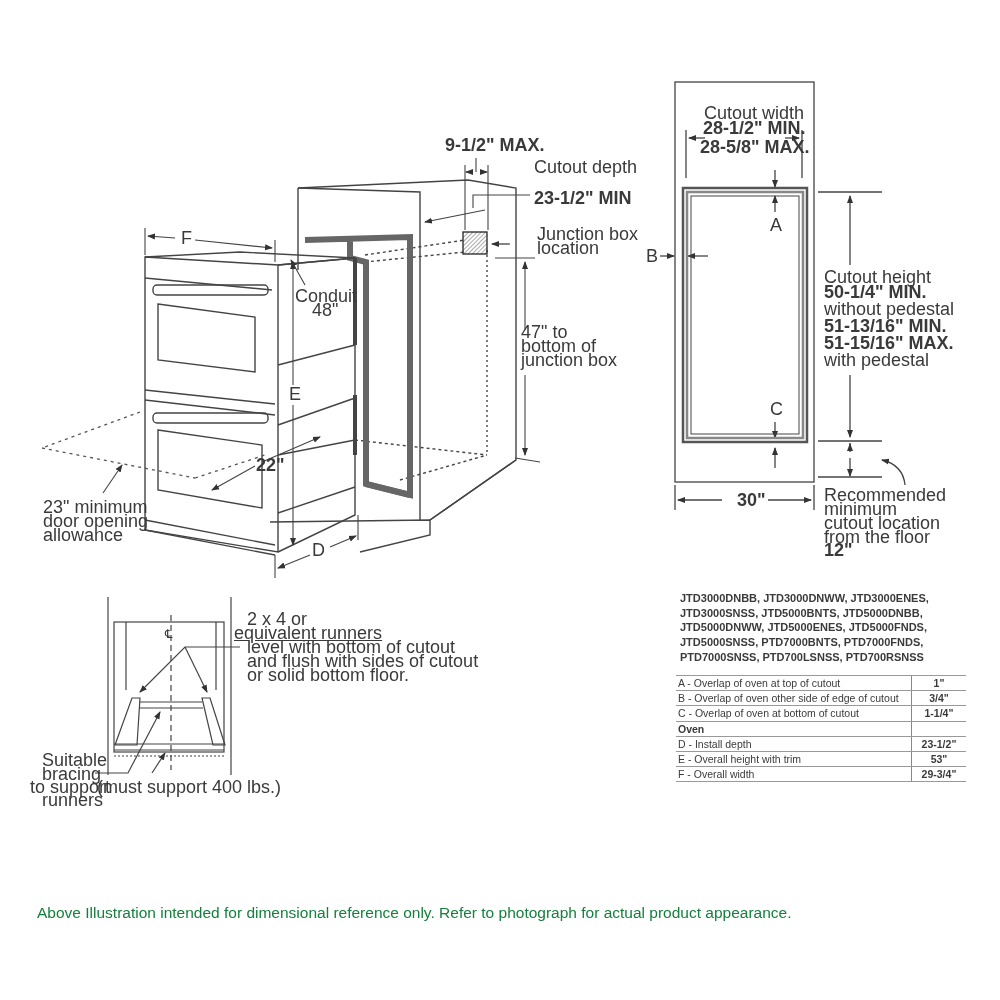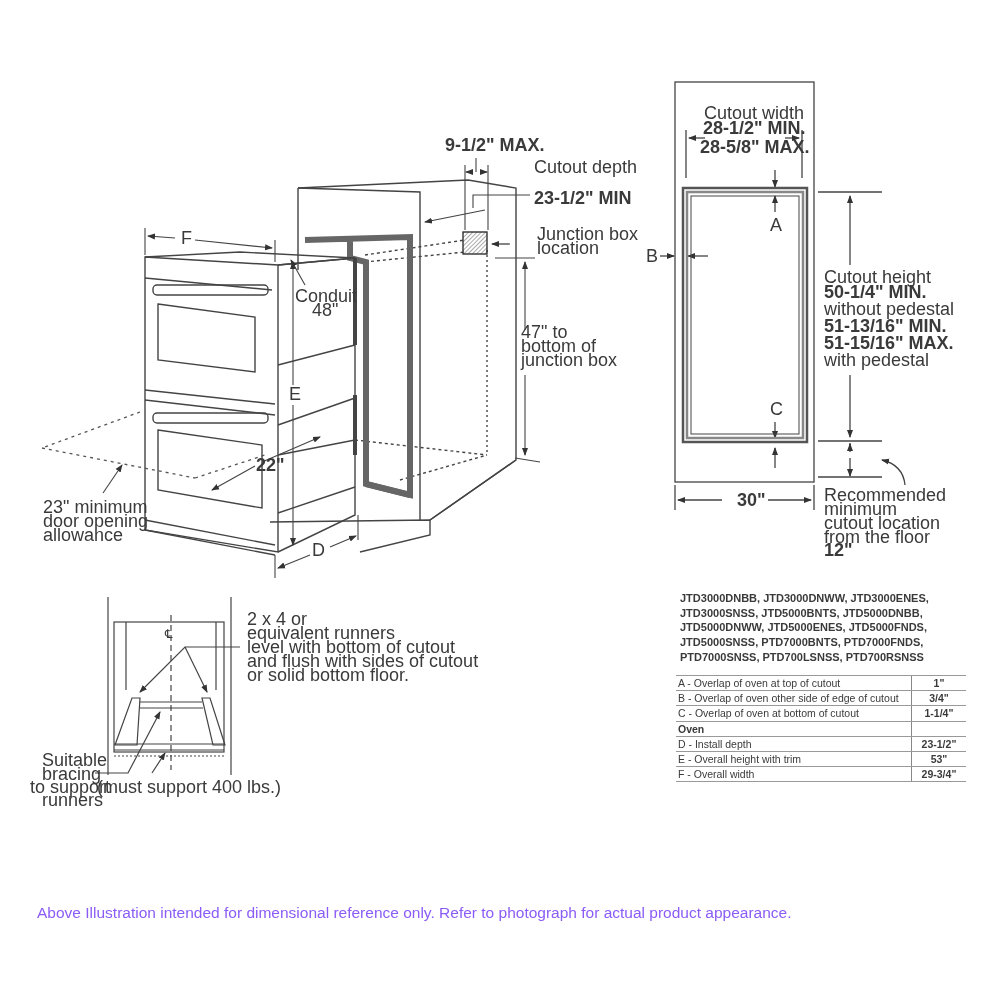--- a/index.html
+++ b/index.html
@@ -9,21 +9,21 @@
   .lbl { position:absolute; font-size:18px; line-height:15px; color:#3a3a3a; white-space:nowrap; }
   .b { font-weight:bold; }
   .models { position:absolute; left:680px; top:591px; font-size:11px; line-height:14.7px;
             font-weight:bold; color:#3a3a3a; white-space:nowrap; }
   table.spec { position:absolute; left:676px; top:675px; width:290px; border-collapse:collapse;
                font-size:10.5px; color:#3a3a3a; }
   table.spec td { border-top:1px solid #999; border-bottom:1px solid #999; padding:0 2px;
                   height:14.2px; line-height:14px; }
   table.spec td.v { border-left:1.5px solid #888; text-align:center; font-weight:bold; width:50px; }
   table.spec tr.hdr td.k { font-weight:bold; }
-  .footer { position:absolute; left:37px; top:904px; font-size:15.5px; color:#8b5cf6; white-space:nowrap; }
+  .footer { position:absolute; left:37px; top:904px; font-size:15.5px; color:#15803d; white-space:nowrap; }
 </style>
 </head>
 <body>
 
 <svg class="diagram" width="1000" height="1000" viewBox="0 0 1000 1000">
   <defs>
     <marker id="ah" markerWidth="8" markerHeight="8" refX="7" refY="4" orient="auto" markerUnits="userSpaceOnUse">
       <path d="M0,1 L8,4 L0,7 Z" fill="#333"></path>
     </marker>
     <pattern id="hatch" width="3" height="3" patternUnits="userSpaceOnUse" patternTransform="rotate(45)">
@@ -218,21 +218,21 @@
 <div class="lbl" style="left:824px;top:353px;">with pedestal</div>
 <div class="lbl b" style="left:737px;top:493px;">30"</div>
 <div class="lbl" style="left:824px;top:488px;">Recommended</div>
 <div class="lbl" style="left:824px;top:502px;">minimum</div>
 <div class="lbl" style="left:824px;top:516px;">cutout location</div>
 <div class="lbl" style="left:824px;top:530px;">from the floor</div>
 <div class="lbl b" style="left:824px;top:543px;">12"</div>
 
 <div class="lbl" style="left:165px;top:627px;font-size:12px;">℄</div>
 <div class="lbl" style="left:247px;top:612px;">2 x 4 or</div>
-<div class="lbl" style="left:247px;top:626px;">equivalent runners</div>
+<div class="lbl" style="left:234px;top:626px;text-decoration:underline;">equivalent runners</div>
 <div class="lbl" style="left:247px;top:640px;">level with bottom of cutout</div>
 <div class="lbl" style="left:247px;top:654px;">and flush with sides of cutout</div>
 <div class="lbl" style="left:247px;top:668px;">or solid bottom floor.</div>
 <div class="lbl" style="left:42px;top:753px;text-align:right;width:52px;">Suitable</div>
 <div class="lbl" style="left:42px;top:767px;text-align:right;width:52px;">bracing</div>
 <div class="lbl" style="left:30px;top:780px;text-align:right;width:64px;">to support</div>
 <div class="lbl" style="left:42px;top:793px;text-align:right;width:52px;">runners</div>
 <div class="lbl" style="left:97px;top:780px;">(must support 400 lbs.)</div>
 
 <div class="models">

